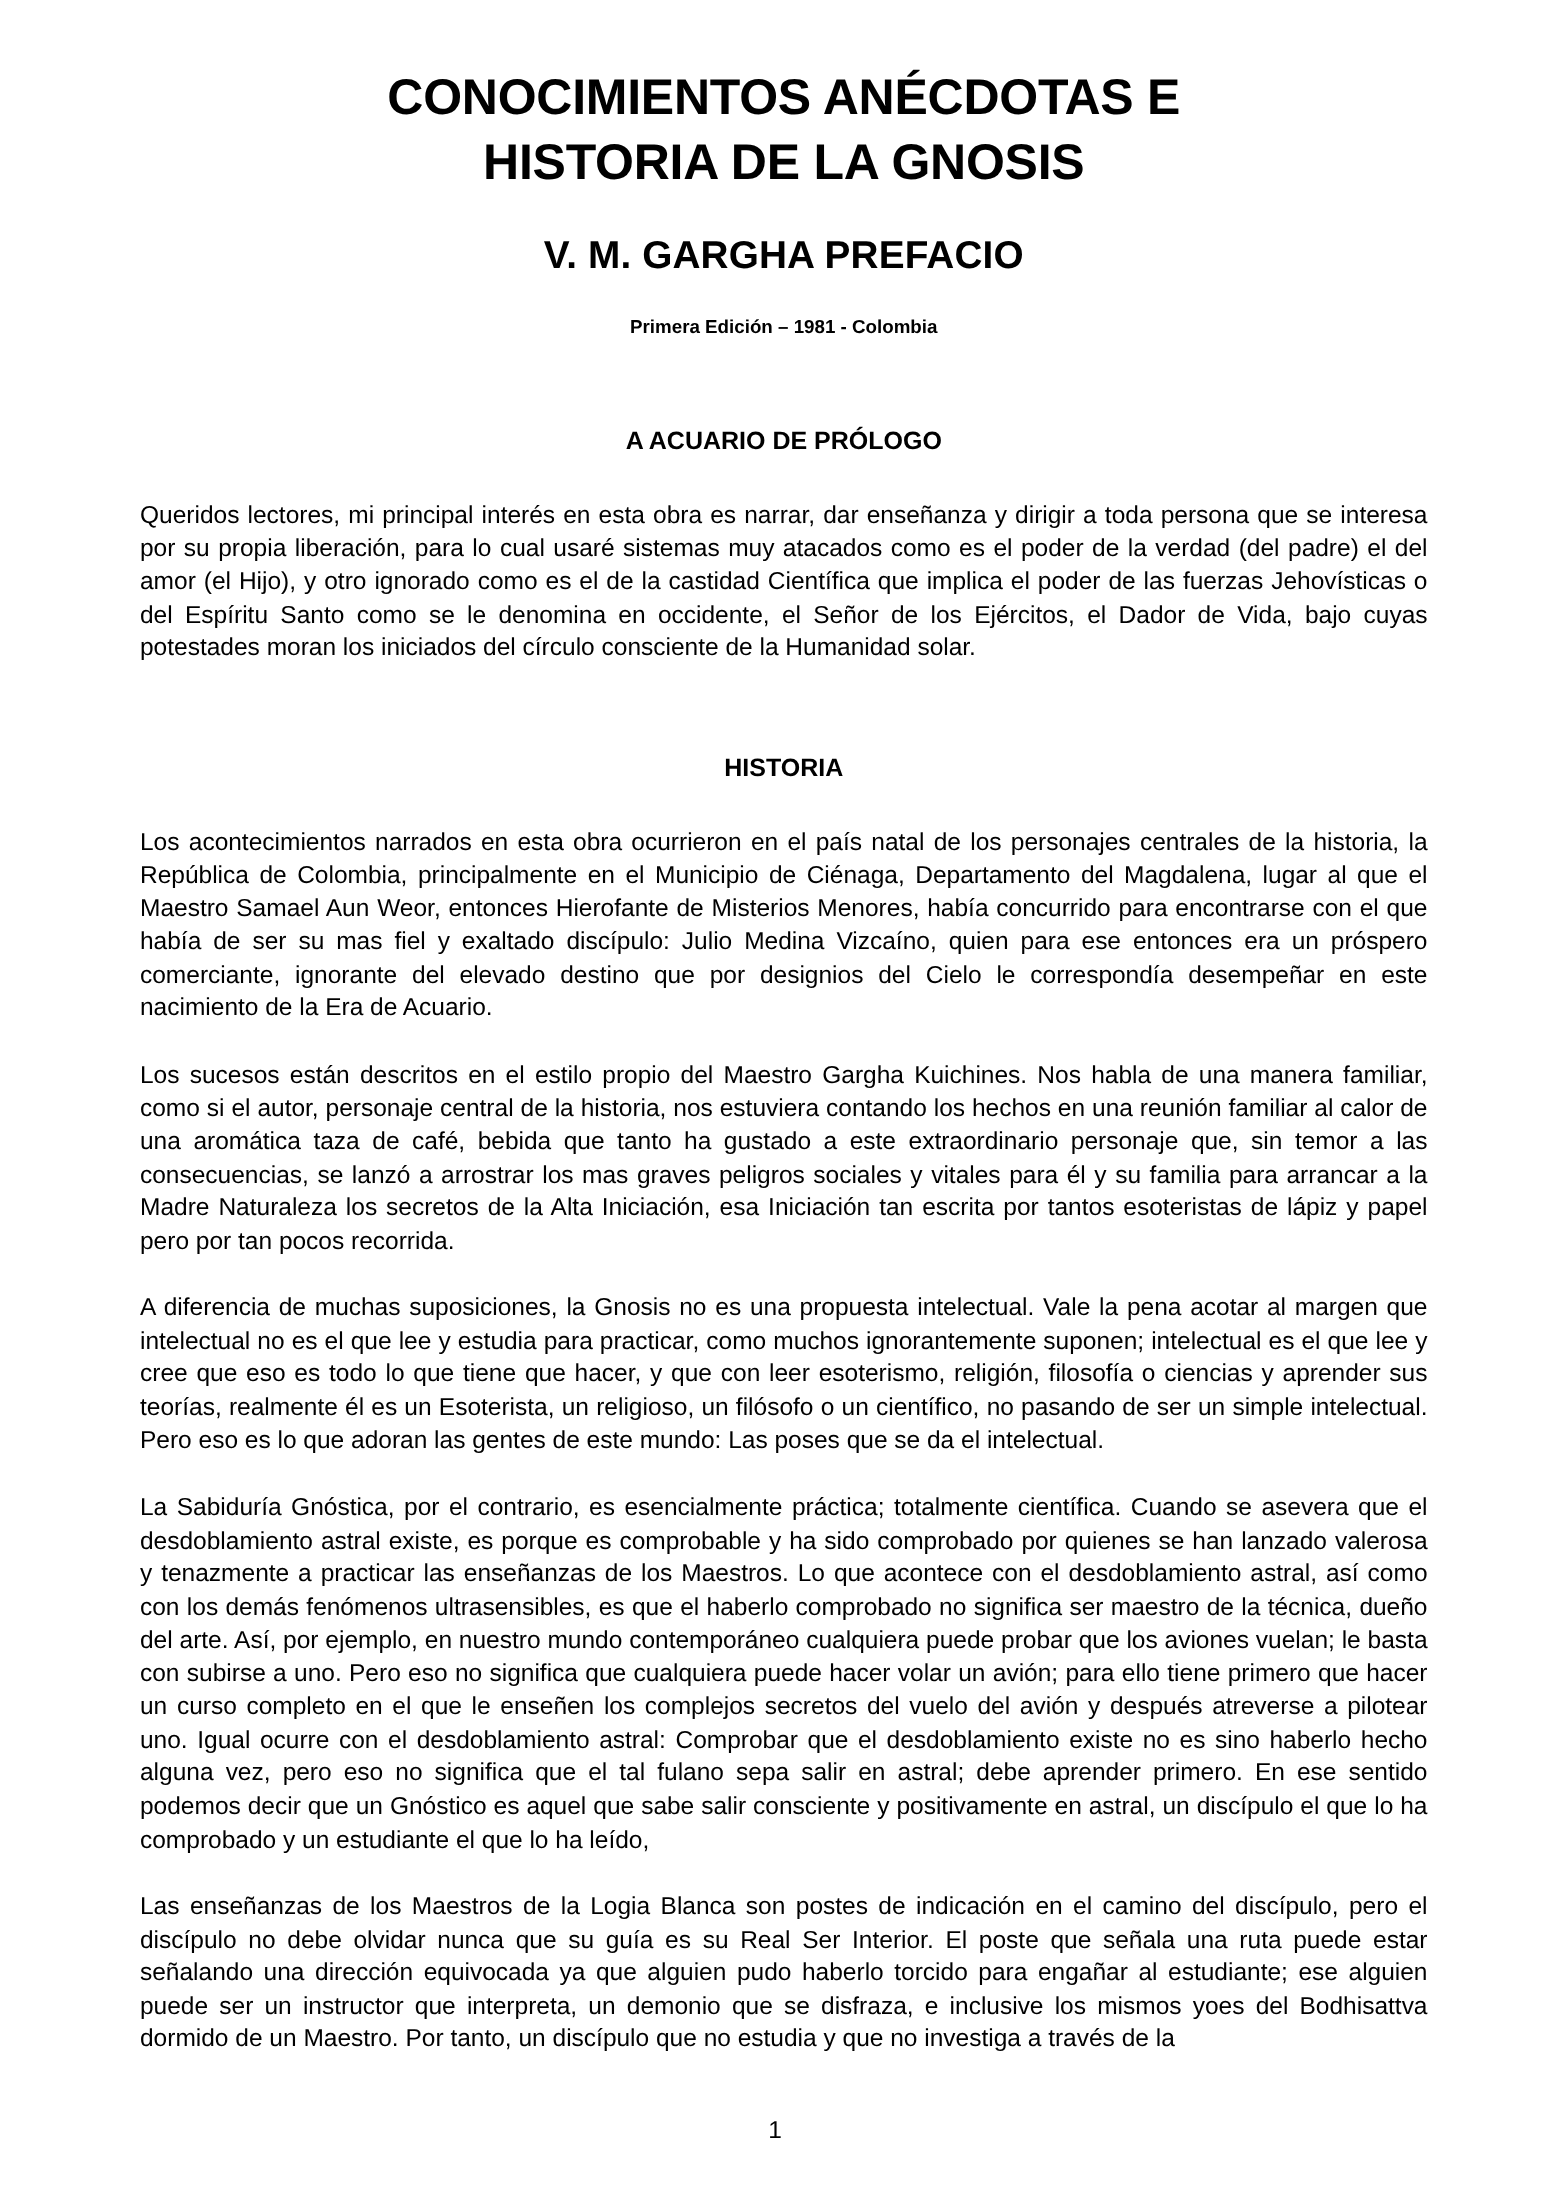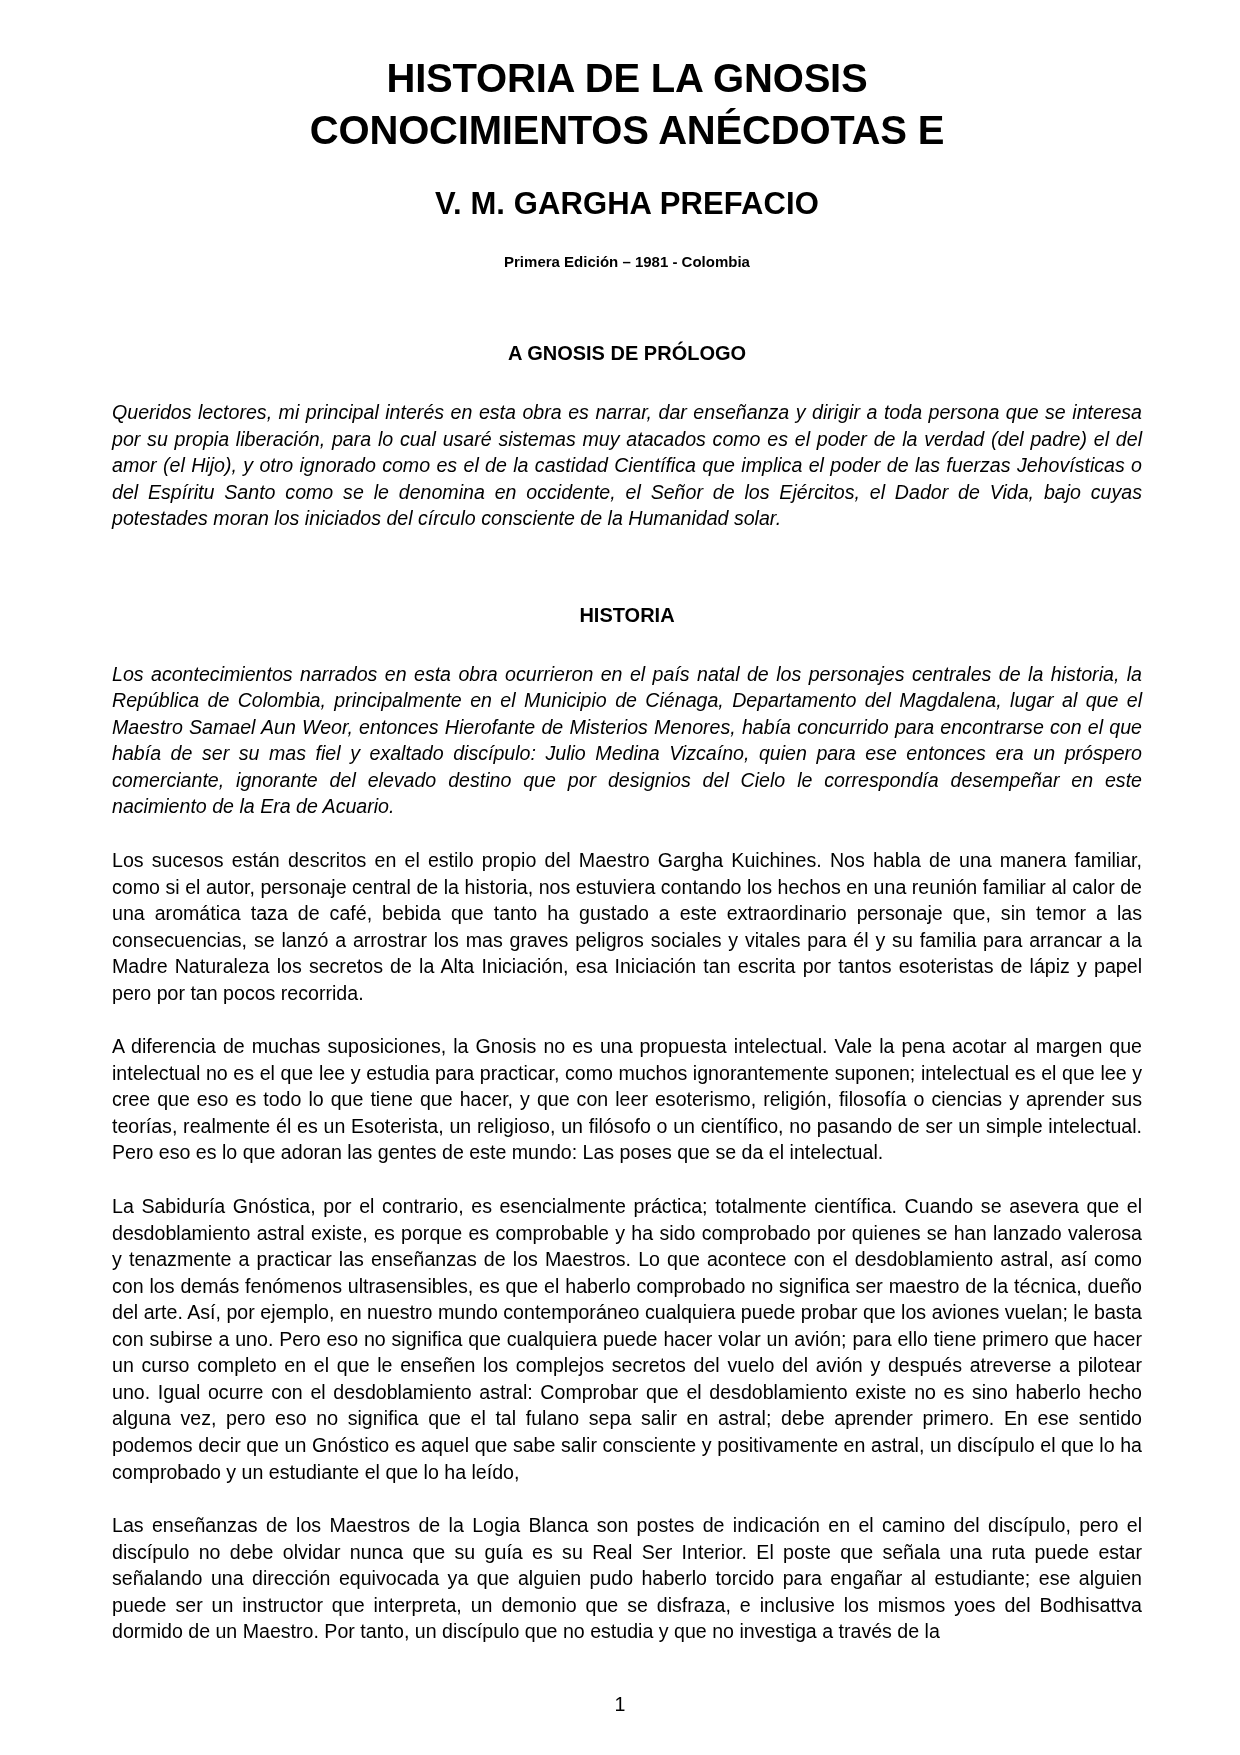--- a/index.html
+++ b/index.html
@@ -53,46 +53,46 @@
   }
   .heading-prologo { margin-top: 72px; }
   .heading-prefacio { margin-top: 72px; }
   p.body-par {
     font-size: 19.6px;
     line-height: 1.355;
     text-align: justify;
     text-justify: inter-word;
     margin: 27px 0 0 0;
   }
-  p.body-par.first-after-heading { margin-top: 34px; font-style: italic; }
+  p.body-par.first-after-heading { margin-top: 34px; }
   .page-number {
     position: absolute;
     left: 0;
     right: 0;
     bottom: 40px;
     text-align: center;
     font-size: 19.6px;
     line-height: 1;
   }
 </style>
 </head>
 <body>
 
 <div class="page">
 
   <h1 class="doc-title">
+    <span class="tline">CONOCIMIENTOS ANÉCDOTAS E</span>
     <span class="tline">HISTORIA DE LA GNOSIS</span>
-    <span class="tline">CONOCIMIENTOS ANÉCDOTAS E</span>
   </h1>
 
   <div class="author">V. M. GARGHA PREFACIO</div>
 
   <div class="edition">Primera Edición – 1981 - Colombia</div>
 
-  <h2 class="section-heading heading-prologo">A GNOSIS DE PRÓLOGO</h2>
+  <h2 class="section-heading heading-prologo">A ACUARIO DE PRÓLOGO</h2>
 
   <p class="body-par first-after-heading">Queridos lectores, mi principal interés en esta obra es narrar, dar enseñanza y dirigir a toda persona que se interesa por su propia liberación, para lo cual usaré sistemas muy atacados como es el poder de la verdad (del padre) el del amor (el Hijo), y otro ignorado como es el de la castidad Científica que implica el poder de las fuerzas Jehovísticas o del Espíritu Santo como se le denomina en occidente, el Señor de los Ejércitos, el Dador de Vida, bajo cuyas potestades moran los iniciados del círculo consciente de la Humanidad solar.</p>
 
   <h2 class="section-heading heading-prefacio">HISTORIA</h2>
 
   <p class="body-par first-after-heading">Los acontecimientos narrados en esta obra ocurrieron en el país natal de los personajes centrales de la historia, la República de Colombia, principalmente en el Municipio de Ciénaga, Departamento del Magdalena, lugar al que el Maestro Samael Aun Weor, entonces Hierofante de Misterios Menores, había concurrido para encontrarse con el que había de ser su mas fiel y exaltado discípulo: Julio Medina Vizcaíno, quien para ese entonces era un próspero comerciante, ignorante del elevado destino que por designios del Cielo le correspondía desempeñar en este nacimiento de la Era de Acuario.</p>
   <p class="body-par">Los sucesos están descritos en el estilo propio del Maestro Gargha Kuichines. Nos habla de una  manera familiar, como si el autor, personaje central de la historia, nos estuviera contando los hechos en una reunión familiar al calor de una aromática taza de café, bebida que tanto ha gustado a este extraordinario personaje que, sin temor a las consecuencias, se lanzó a arrostrar los mas graves peligros sociales y vitales para él y su familia para arrancar a la Madre Naturaleza los secretos de la Alta Iniciación, esa Iniciación tan escrita por tantos esoteristas de lápiz y papel pero por tan pocos recorrida.</p>
   <p class="body-par">A diferencia de muchas suposiciones, la Gnosis no es una propuesta intelectual. Vale la pena acotar al margen que intelectual no es el que lee y estudia para practicar, como muchos ignorantemente suponen; intelectual es el que lee y cree que eso es todo lo que tiene que hacer, y que con leer esoterismo, religión, filosofía o ciencias y aprender sus teorías, realmente él es un Esoterista, un religioso, un filósofo o un científico, no pasando de ser un simple intelectual. Pero eso es lo que adoran las gentes de este mundo: Las poses que se da el intelectual.</p>
   <p class="body-par">La Sabiduría Gnóstica, por el contrario, es esencialmente práctica; totalmente científica. Cuando se asevera que el desdoblamiento astral existe, es porque es comprobable y ha sido comprobado por quienes se han lanzado valerosa y tenazmente a practicar las enseñanzas de los Maestros. Lo que acontece con el desdoblamiento astral, así como con los demás fenómenos ultrasensibles, es que el haberlo comprobado no significa ser maestro de la técnica, dueño del arte. Así, por ejemplo, en nuestro mundo contemporáneo cualquiera puede probar que los aviones vuelan; le basta con subirse a uno. Pero eso no significa que cualquiera puede hacer volar un avión; para ello tiene primero que hacer un curso completo en el que le enseñen los complejos secretos del vuelo del avión y después atreverse a pilotear uno. Igual ocurre con el desdoblamiento astral: Comprobar que el desdoblamiento existe no es sino haberlo hecho alguna vez, pero eso no significa que el tal fulano sepa salir en astral; debe aprender primero. En ese sentido podemos decir que un Gnóstico es aquel que sabe salir consciente y positivamente en astral, un discípulo el que lo ha comprobado y un estudiante el que lo ha leído,</p>
   <p class="body-par">Las enseñanzas de los Maestros de la Logia Blanca son postes de indicación en el camino del discípulo, pero el discípulo no debe olvidar nunca que su guía es su Real Ser Interior. El poste que señala una ruta puede estar señalando una dirección equivocada ya que alguien pudo haberlo torcido para engañar al estudiante; ese alguien puede ser un instructor que interpreta, un demonio que se disfraza, e inclusive los mismos yoes del Bodhisattva dormido de un Maestro. Por tanto, un discípulo que no estudia y que no investiga a través de la</p>

